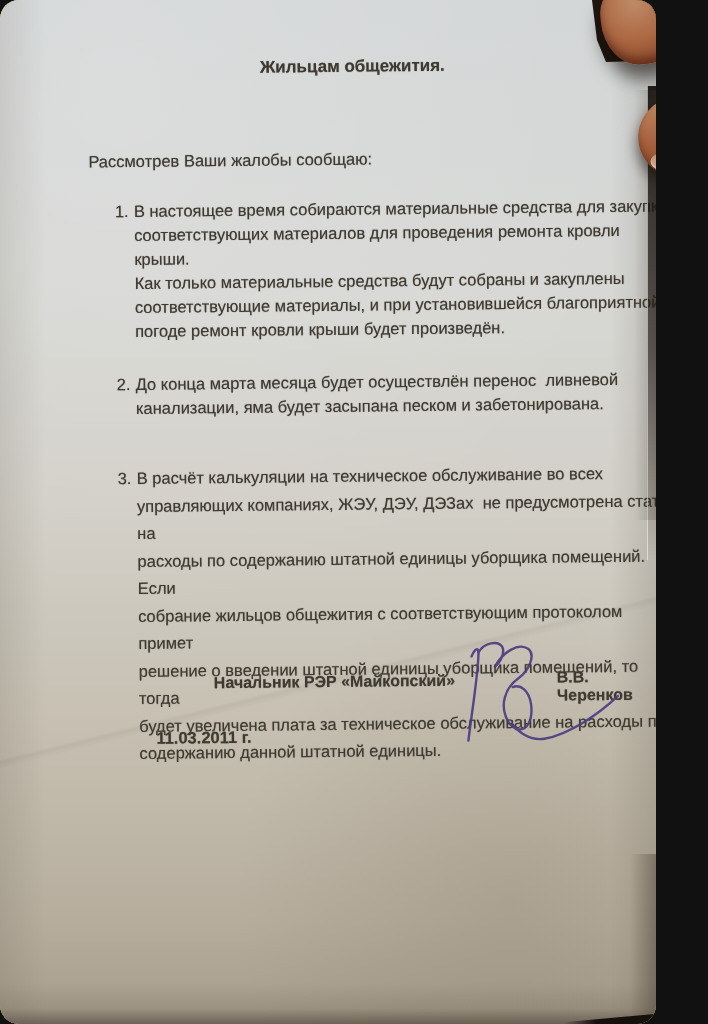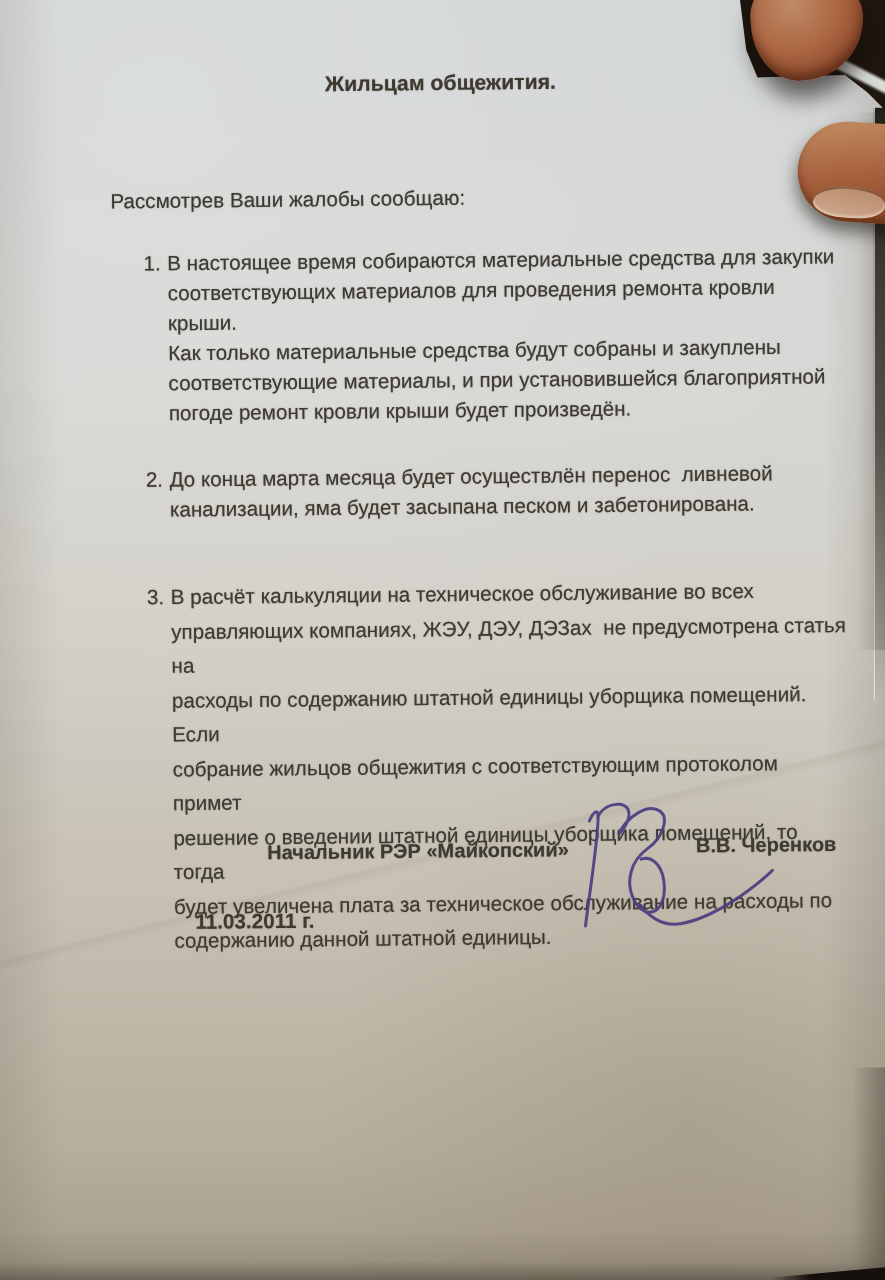--- a/index.html
+++ b/index.html
@@ -1,19 +1,20 @@
 <!DOCTYPE html>
 <html><head>
 <meta charset="utf-8">
 <style>
   html,body{margin:0;padding:0;background:#111;}
   .scene{
-    position:relative;width:708px;height:1024px;overflow:hidden;
+    position:relative;width:656px;height:1024px;overflow:hidden;
     background:#fde047;
     font-family:"Liberation Sans","DejaVu Sans",sans-serif;
+    border-radius:19px;
   }
   
   .paper{
     position:absolute;inset:0;
     background-image:
       radial-gradient(140% 90% at 18% 8%, rgba(255,255,255,0.15), transparent 60%),
       linear-gradient(90deg, rgba(95,88,76,0.16), transparent 7%, transparent 93%, rgba(95,88,76,0.20)),
       linear-gradient(0deg, rgba(40,32,24,0.45), rgba(40,32,24,0.10) 1.5%, transparent 4%),
       radial-gradient(60% 45% at 78% 88%, rgba(120,105,85,0.20), transparent 70%),
       linear-gradient(166deg, transparent 63.9%, rgba(110,100,85,0.10) 64.2%, transparent 64.8%),

